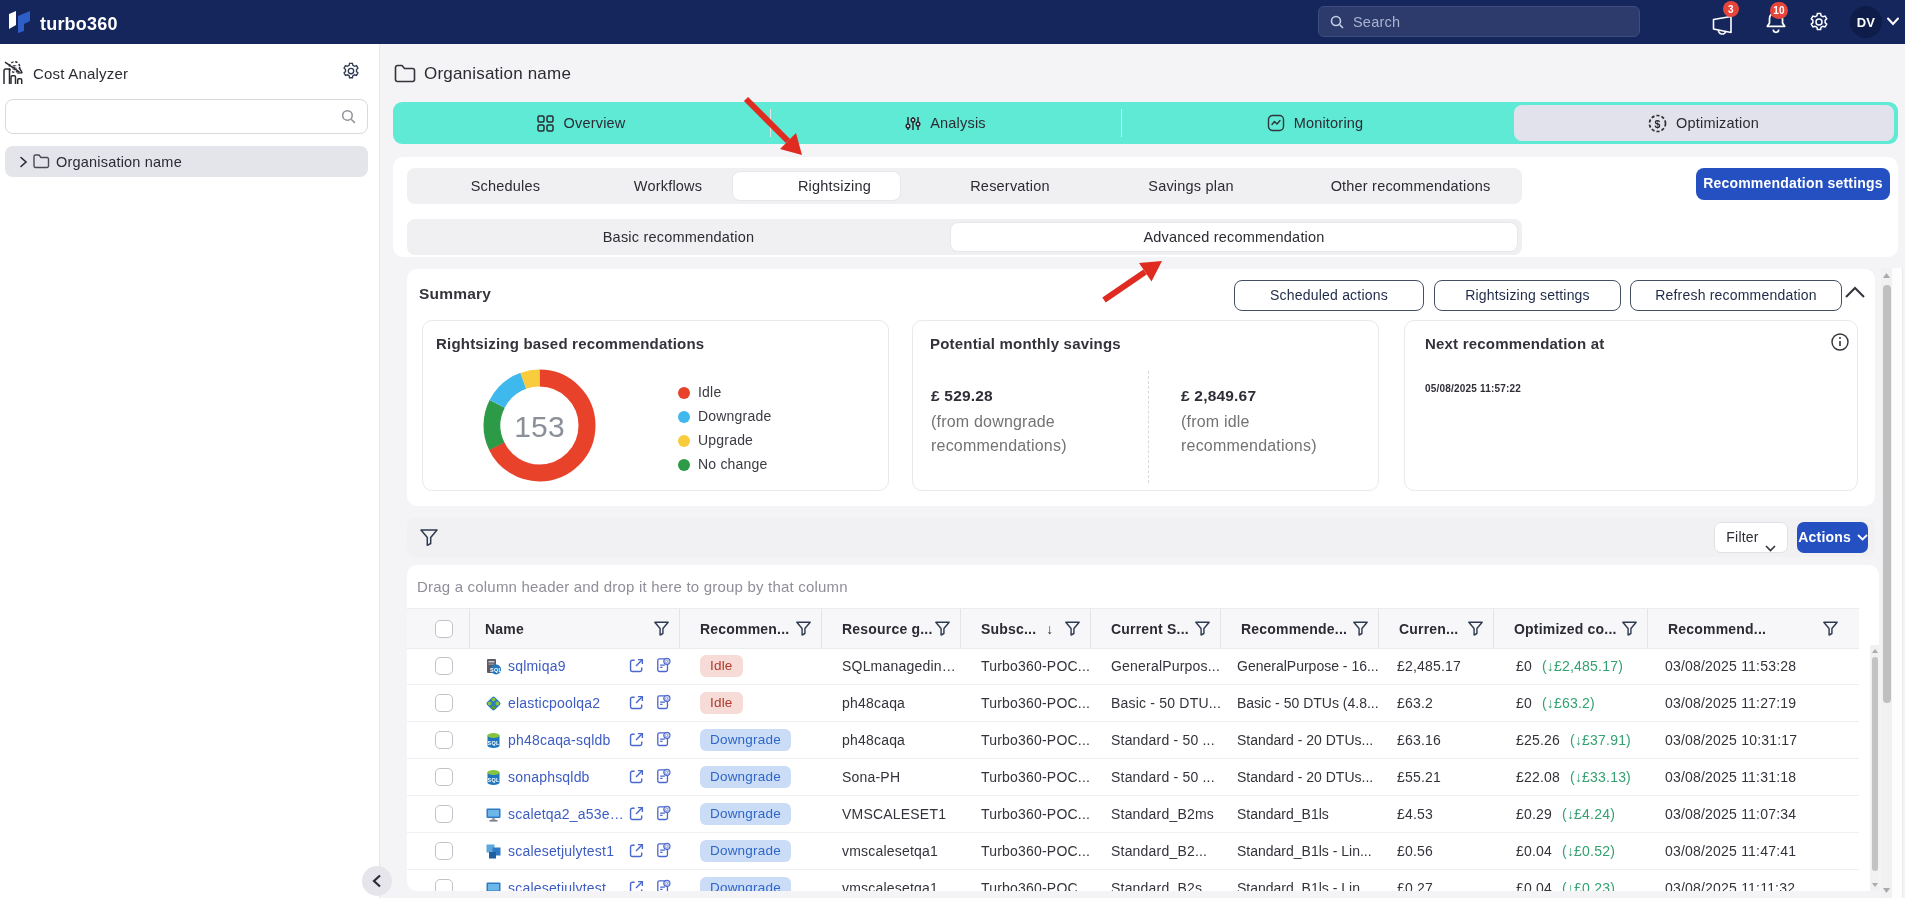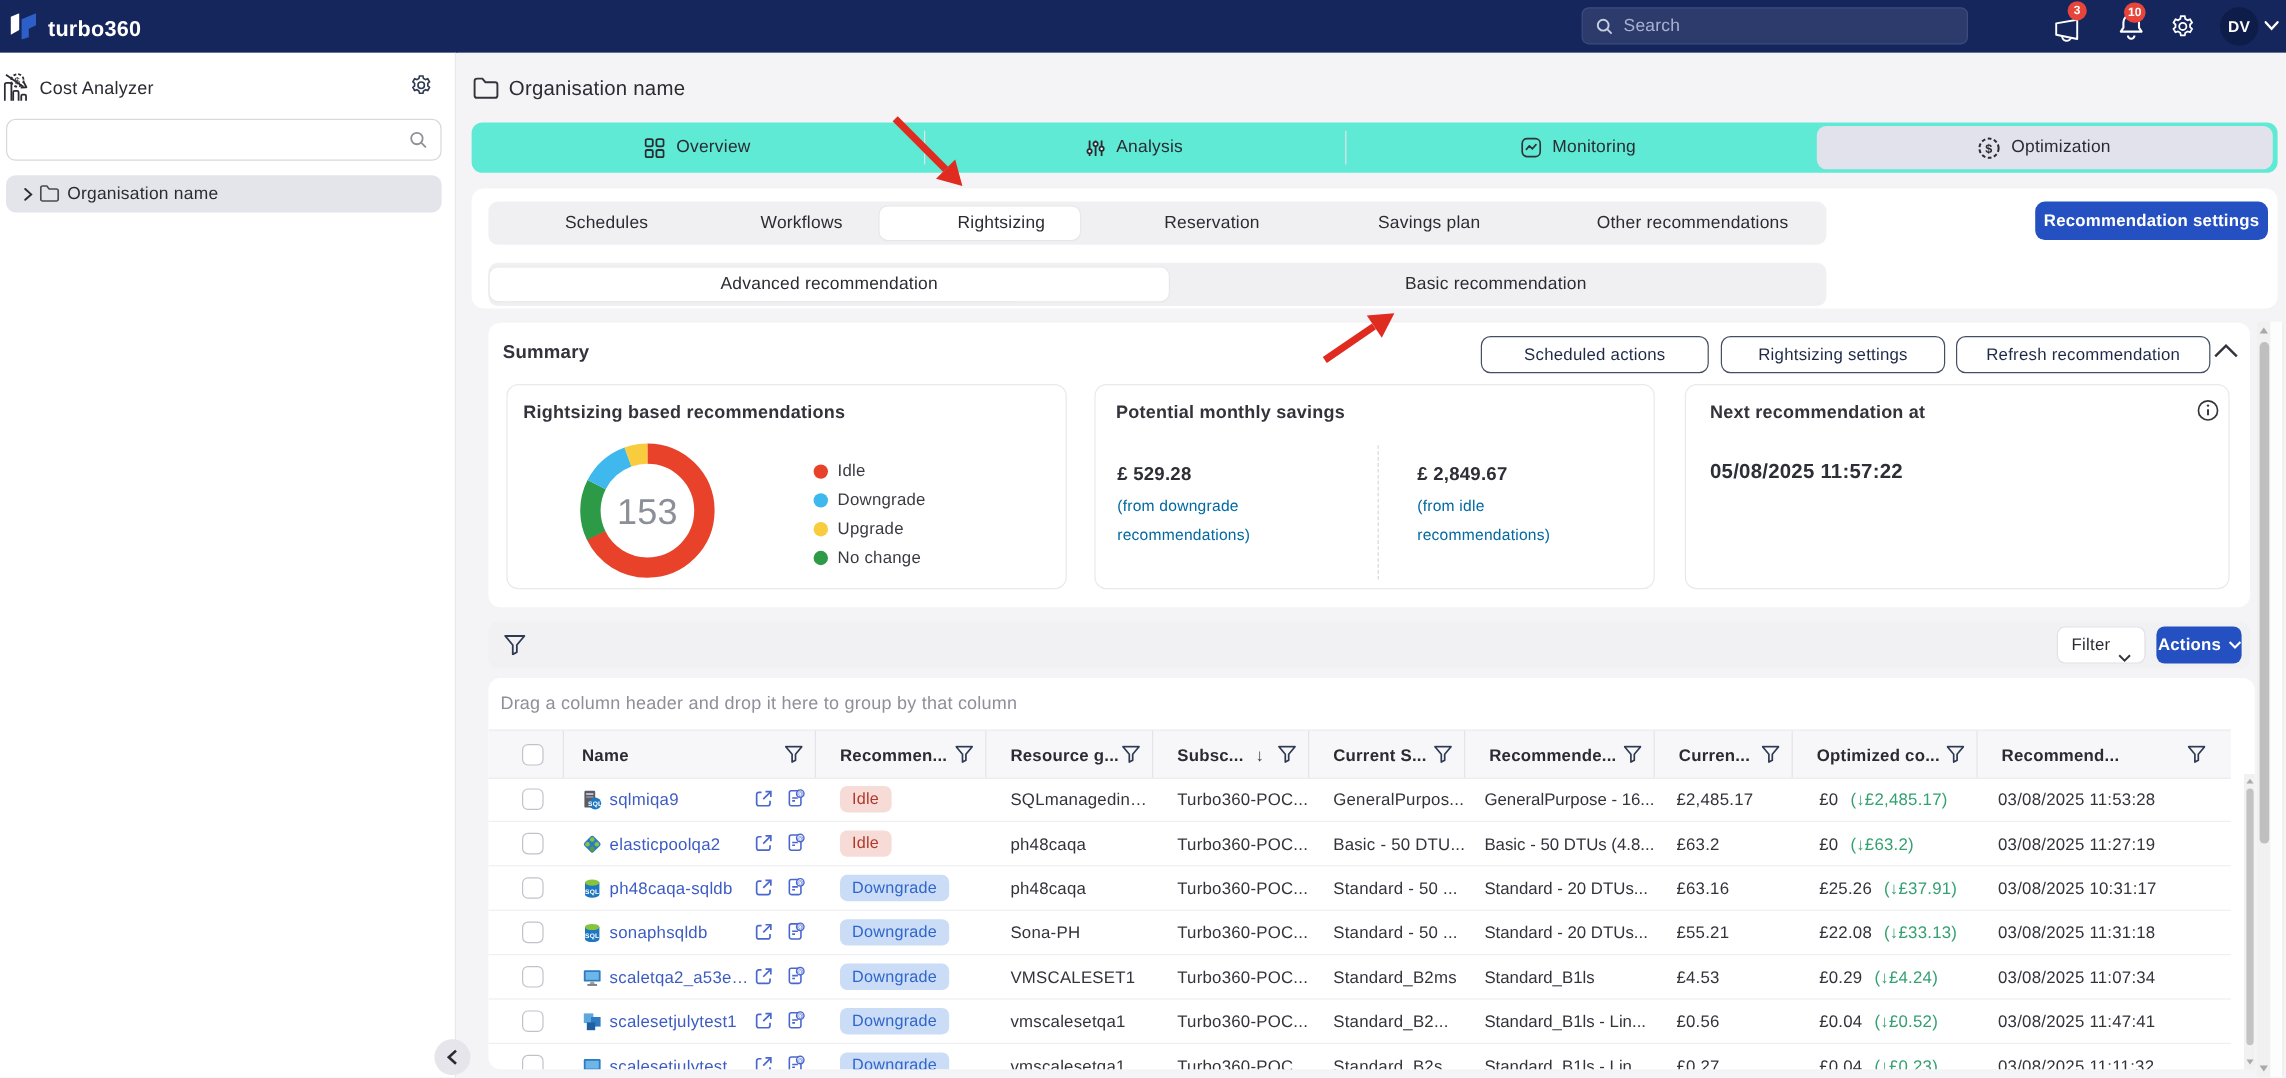--- a/index.html
+++ b/index.html
@@ -47,21 +47,21 @@
 #summary { position:absolute; left:407px; top:269px; width:1468px; height:237px; background:#fff; border-radius:10px; }
 #summary h2 { position:absolute; left:12px; top:16px; font-size:15.5px; font-weight:bold; color:#33333B; letter-spacing:0.2px; }
 .obtn { position:absolute; top:11px; height:31px; border:1.5px solid #454F63; border-radius:8px; background:#fff; font-size:14px; color:#1E2A47; text-align:center; line-height:28px; }
 .scard { position:absolute; top:51px; height:171px; background:#fff; border:1px solid #E9E9EC; border-radius:10px; }
 .scard h3 { position:absolute; left:13px; top:14px; font-size:15px; font-weight:bold; color:#33333B; letter-spacing:0.2px; }
 
 .legend-dot { display:inline-block; width:12px; height:12px; border-radius:50%; margin-right:8px; vertical-align:-1.5px; }
 .leg-item { position:absolute; left:255px; font-size:14px; color:#3A3A42; }
 
 .money { font-size:15.5px; font-weight:bold; color:#2E2E36; }
-.sub { font-size:13px; color:#0369a1; line-height:24px; }
+.sub { font-size:16px; color:#737373; line-height:24px; }
 
 
 #filterbar { position:absolute; left:407px; top:518px; width:1468px; height:39px; background:#F1F1F3; border-radius:8px; }
 #filter-btn { position:absolute; left:1307px; top:4px; width:74px; height:31px; background:#fff; border:1px solid #E2E2E6; border-radius:7px; font-size:14px; color:#2B2B33; text-align:center; line-height:29px; }
 #actions-btn { position:absolute; left:1390px; top:4px; width:71px; height:31px; background:#2550C2; border-radius:7px; font-size:14px; font-weight:bold; color:#fff; text-align:center; line-height:29px; }
 
 
 #tablepanel { position:absolute; left:407px; top:565px; width:1472px; height:326px; background:#fff; border-radius:10px 10px 10px 10px; overflow:hidden; }
 #draghint { position:absolute; left:10px; top:13px; font-size:15px; color:#8F8F99; }
 #thead { position:absolute; left:0; top:43px; width:1452px; height:41px; background:#F7F7F9; border-top:1px solid #ECECEF; border-bottom:1px solid #ECECEF; display:flex; align-items:center; font-size:14px; color:#2B2B33; font-weight:bold; }
@@ -214,22 +214,22 @@
   <div class="stab" style="width:161px">Schedules</div>
   <div class="stab" style="width:164px">Workflows</div>
   <div class="stab sel" style="width:169px">Rightsizing</div>
   <div class="stab" style="width:182px">Reservation</div>
   <div class="stab" style="width:180px">Savings plan</div>
   <div class="stab" style="width:259px">Other recommendations</div>
 </div>
 <div id="rec-settings">Recommendation settings</div>
 
 <div id="toggles">
+  <div class="tog" style="width:543px">Basic recommendation</div>
   <div class="tog sel" style="width:568px">Advanced recommendation</div>
-  <div class="tog" style="width:543px">Basic recommendation</div>
 </div>
 
 <svg class="abs" style="left:0;top:0;z-index:6" width="1905" height="898" viewBox="0 0 1905 898" pointer-events="none">
   <line x1="746" y1="99" x2="788" y2="141" stroke="#DF2B20" stroke-width="6"></line>
   <polygon points="802,155 780,149 796,133" fill="#DF2B20"></polygon>
   <line x1="1104" y1="300" x2="1145" y2="272" stroke="#DF2B20" stroke-width="6"></line>
   <polygon points="1162,261 1151.5,281.5 1139,263" fill="#DF2B20"></polygon>
 </svg>
 
 <div id="summary">
@@ -269,21 +269,21 @@
     <div class="abs sub" style="left:268px;top:89px">(from idle<br>recommendations)</div>
   </div>
 
   <div class="scard" style="left:997px;width:454px">
     <h3 style="left:20px">Next recommendation at</h3>
     <svg class="abs" style="left:426px;top:12px" width="18" height="18" viewBox="0 0 18 18">
         <circle cx="9" cy="9" r="8" fill="none" stroke="#33333B" stroke-width="1.4"></circle>
         <line x1="9" y1="8" x2="9" y2="13" stroke="#33333B" stroke-width="1.6"></line>
         <circle cx="9" cy="5" r="1" fill="#33333B"></circle>
       </svg>
-    <div class="abs" style="left:20px;top:62px;font-size:17px;font-weight:bold;color:#2E2E36">05/08/2025 11:57:22</div>
+    <div class="abs" style="left:20px;top:62px;font-size:10px;font-weight:bold;color:#2E2E36">05/08/2025 11:57:22</div>
   </div>
 </div>
 
 <div id="filterbar">
   <svg class="abs" style="left:13px;top:11px" width="18" height="17" viewBox="0 0 18 17">
       <path d="M1 1 h16 l-6.3 7.5 v6 l-3.4 1.8 v-7.8 Z" fill="none" stroke="#2E3A52" stroke-width="1.5" stroke-linejoin="round"></path>
     </svg>
   <div id="filter-btn" style="display:flex;align-items:flex-end;justify-content:center;gap:6px">Filter <svg width="11" height="7" viewBox="0 0 11 7">
         <path d="M1 1 L5.5 5.5 L10 1" fill="none" stroke="#33333B" stroke-width="1.6"></path>
       </svg></div>

